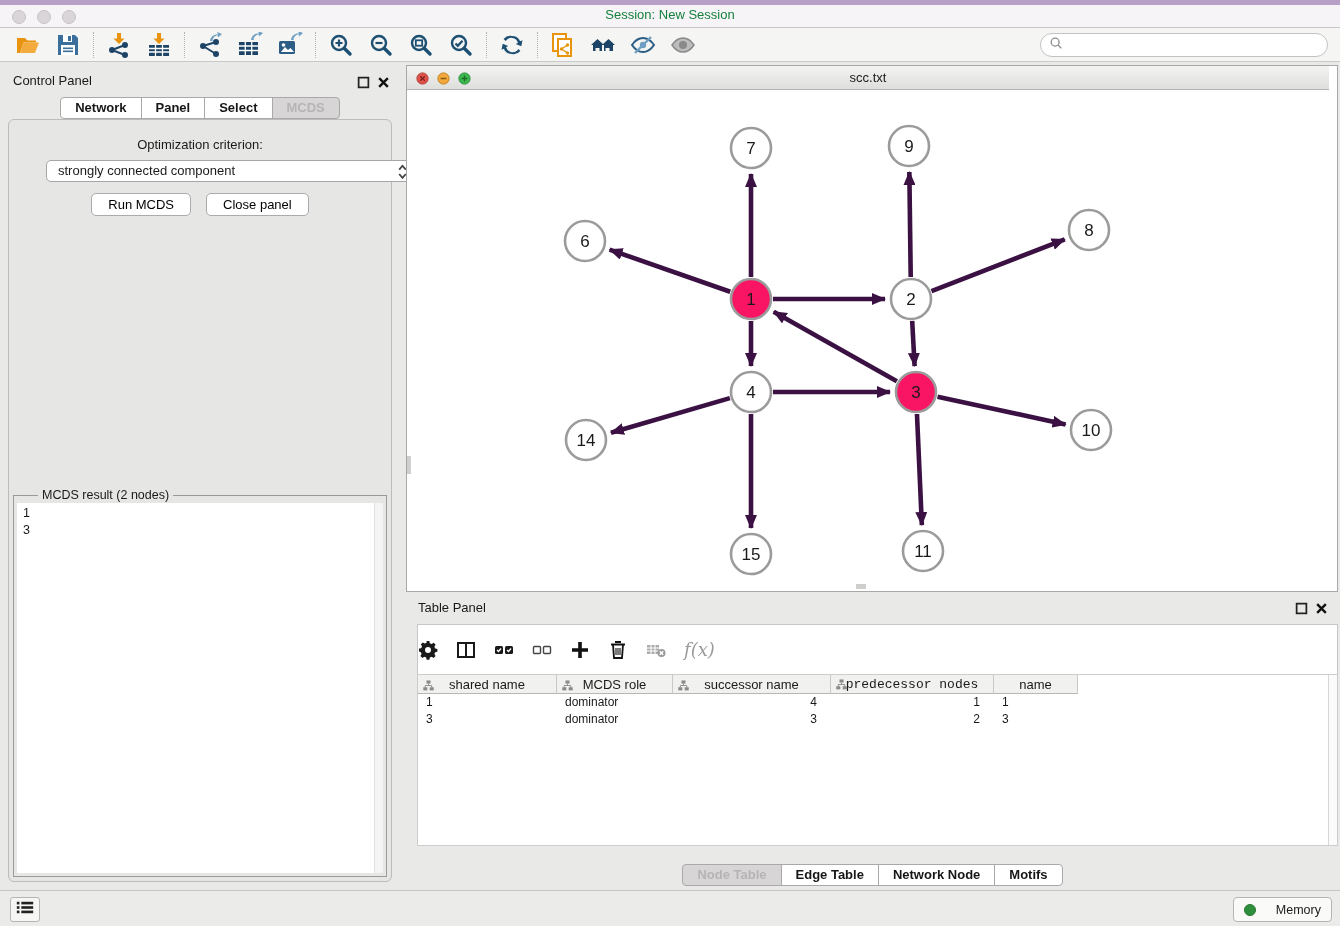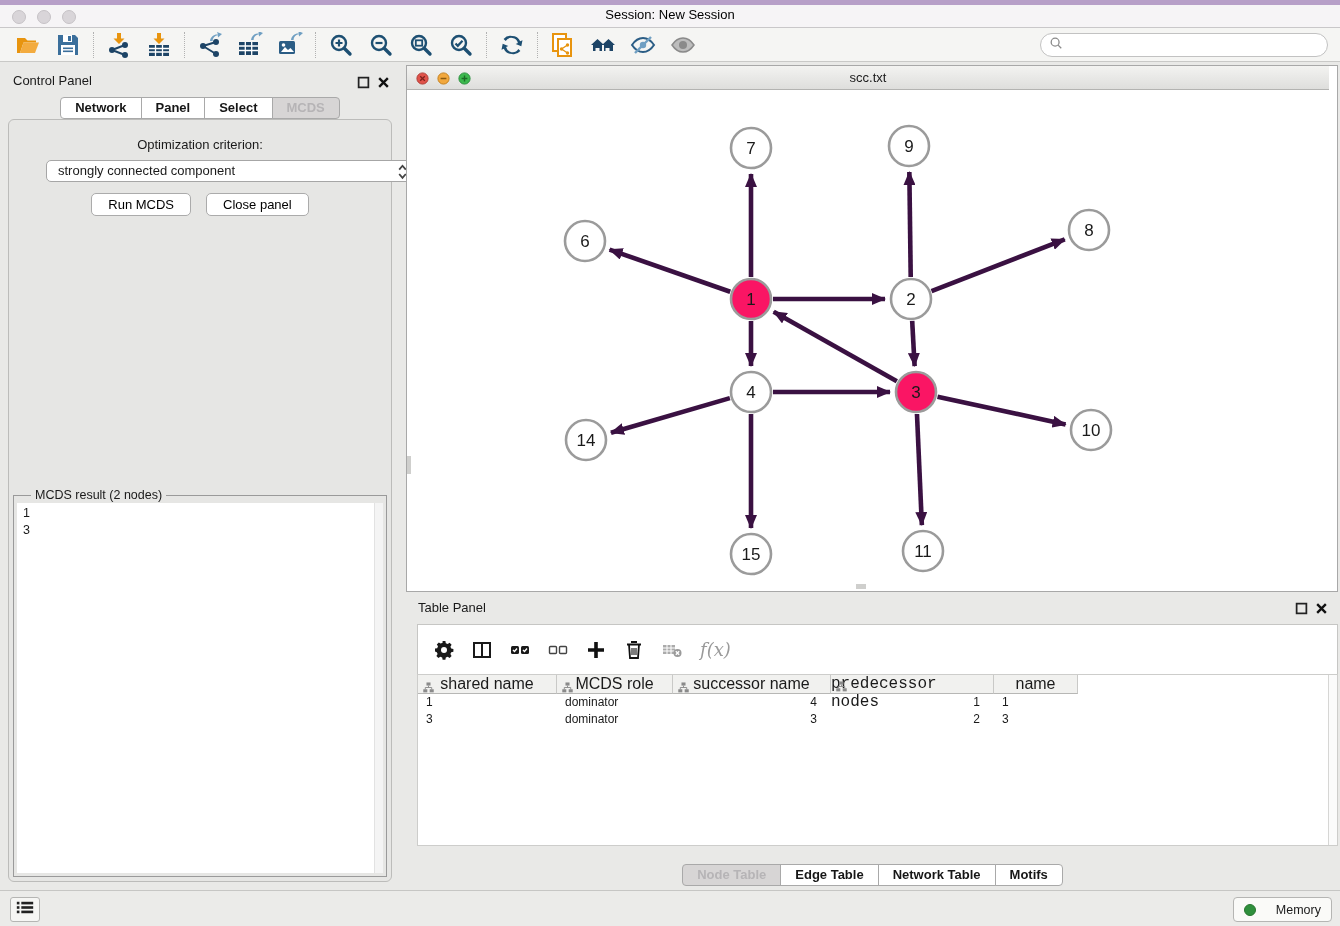--- a/index.html
+++ b/index.html
@@ -4,21 +4,21 @@
 <style>
   * { margin:0; padding:0; box-sizing:border-box; }
   html,body { width:1340px; height:926px; overflow:hidden; }
   body { font-family:"Liberation Sans", sans-serif; background:#e9e9e7; color:#1a1a1a; }
   .app { position:relative; width:1340px; height:926px; background:#e9e9e7; }
 
   
   .titlebar { position:absolute; left:0; top:0; width:1340px; height:28px; background:#f6f4f6; border-bottom:1px solid #c9c7c9; }
   .accent-strip { position:absolute; left:0; top:0; width:100%; height:5px; background:#b79fc8; }
   .tl-dot { position:absolute; top:10px; width:14px; height:14px; border-radius:50%; background:#d9d5d9; border:1px solid #c6c2c6; }
-  .main-title { position:absolute; left:0; right:0; top:7px; text-align:center; font-size:13px; color:#000000; }
+  .main-title { position:absolute; left:0; right:0; top:7px; text-align:center; font-size:13px; color:#15803d; }
 
   
   .toolbar { position:absolute; left:0; top:28px; width:1340px; height:34px; background:#f5f5f3; border-bottom:1px solid #c9c9c7; display:flex; align-items:center; padding-left:8px; }
   .tb-btn { width:40px; height:30px; display:flex; align-items:center; justify-content:center; }
   .tb-btn svg { width:26px; height:26px; }
   .tb-sep { width:0; height:26px; border-left:1px dotted #b2b2b2; margin:0 5px; }
   .search-box { margin-left:auto; margin-right:12px; width:288px; height:24px; border:1px solid #c2c2c2; border-radius:12px; background:#fff; display:flex; align-items:center; padding:0 8px; }
   .search-box svg { width:14px; height:14px; flex:0 0 auto; }
   .search-box input { border:none; outline:none; flex:1; font-size:12px; margin-left:6px; font-family:"Liberation Sans", sans-serif; background:transparent; }
 
@@ -34,42 +34,42 @@
   .tab:first-child { border-radius:4px 0 0 4px; margin-left:0; }
   .tab:last-child { border-radius:0 4px 4px 0; }
   .tab.active { background:#d7d5d5; color:#b6b4b6; }
   .cp-content { position:absolute; left:8px; right:8px; top:51px; bottom:8px; background:#e6e6e4; border:1px solid #bcbcba; border-radius:6px; }
   .opt-label { position:absolute; left:0; right:0; top:17px; text-align:center; font-size:13px; }
   .dropdown { position:absolute; left:37px; top:40px; width:366px; height:22px; background:#fff; border:1px solid #a6a6a6; border-radius:5px; font-size:13px; line-height:20px; padding-left:11px; }
   .dropdown .chev { position:absolute; right:3px; top:2px; width:11px; height:17px; }
   .btn-row { position:absolute; left:0; right:0; top:73px; display:flex; justify-content:center; gap:15px; }
   .cp-btn { height:23px; padding:0 16px; background:#fff; border:1px solid #ababab; border-radius:5px; font-size:13px; font-family:"Liberation Sans", sans-serif; }
   .groupbox { position:absolute; left:4px; right:4px; top:375px; bottom:4px; border:1px solid #9a9a9a; }
-  .groupbox-legend { position:absolute; top:-8px; left:17px; background:#e6e6e4; padding:0 4px; font-size:12.5px; }
+  .groupbox-legend { position:absolute; top:-8px; left:24px; background:#e6e6e4; padding:0 4px; font-size:12.5px; }
   .result-area { position:absolute; left:3px; right:3px; top:7px; bottom:3px; background:#fff; font-size:12.5px; line-height:17px; padding:2px 6px; white-space:pre; }
   .result-scroll { position:absolute; right:3px; top:7px; bottom:3px; width:9px; background:#f4f4f4; border-left:1px solid #e2e2e2; }
 
   
   .network-window { position:absolute; left:406px; top:65px; width:932px; height:527px; background:#fff; border:1px solid #a8a8a8; }
   .nw-titlebar { position:absolute; left:0; top:0; right:8px; height:24px; background:linear-gradient(#f3f3f1,#dededc); border-bottom:1px solid #b3b3b1; }
   .nw-title { position:absolute; left:0; right:0; top:4px; text-align:center; font-size:13px; color:#1a1a1a; }
   .nw-light { position:absolute; top:5px; width:13px; height:13px; }
   .nw-canvas { position:absolute; left:0; top:25px; right:0; bottom:0; background:#fff; }
   .nw-canvas svg.graph { position:absolute; left:0; top:0; }
   .scroll-stub-v { position:absolute; left:0; top:365px; width:4px; height:18px; background:#cfcfcd; }
   .scroll-stub-h { position:absolute; left:449px; bottom:2px; width:10px; height:5px; background:#cfcfcd; }
 
   
   .table-panel { position:absolute; left:405px; top:595px; width:935px; height:295px; }
-  .tp-toolbar { position:absolute; left:12px; right:2px; top:29px; height:51px; background:#fff; border:1px solid #c6c6c4; display:flex; align-items:center; gap:18px; padding-left:16px; }
+  .tp-toolbar { position:absolute; left:12px; right:2px; top:29px; height:51px; background:#fff; border:1px solid #c6c6c4; display:flex; align-items:center; gap:18px; padding-left:0; }
   .tp-toolbar .ticon svg { width:20px; height:20px; display:block; }
   .fx-label { font-family:"DejaVu Serif", serif; font-style:italic; font-size:18px; color:#9a9a9a; }
   .tp-table { position:absolute; left:12px; right:2px; top:79px; height:172px; background:#fff; border:1px solid #cdcdcb; }
   .thead { display:flex; height:19px; }
-  .th { position:relative; background:#f1f1ef; border-right:1px solid #c9c9c7; border-bottom:1px solid #b7b7b5; font-size:16px; display:flex; align-items:flex-start; justify-content:center; }
+  .th { position:relative; background:#f1f1ef; border-right:1px solid #c9c9c7; border-bottom:1px solid #b7b7b5; font-size:13px; display:flex; align-items:center; justify-content:center; }
   .th .sort-ic { position:absolute; left:5px; top:4px; width:11px; height:11px; }
   .th-filler { flex:1; background:#fff; }
   .trow { display:flex; height:17px; font-size:12px; }
   .td { padding:1px 8px; overflow:hidden; }
   .td.r { text-align:right; padding-right:14px; }
   .tp-scroll { position:absolute; right:0; top:0; bottom:0; width:9px; background:#fbfbfb; border-left:1px solid #d6d6d4; }
   .tp-tabs { position:absolute; left:0; right:0; bottom:4px; display:flex; justify-content:center; }
 
   
   .statusbar { position:absolute; left:0; top:890px; width:1340px; height:36px; background:#ebebe9; border-top:1px solid #c6c6c4; }
@@ -491,21 +491,21 @@
             <div class="td r" style="width: 158px;">3</div>
             <div class="td r" style="width: 163px;">2</div>
             <div class="td" style="width: 84px;">3</div>
           </div>
         </div>
       <div class="tp-scroll"></div>
     </div>
     <div class="tp-tabs" id="tp-tabs">
         <div class="tab active">Node Table</div>
         <div class="tab">Edge Table</div>
-        <div class="tab">Network Table</div>
+        <div class="tab">Network Node</div>
         <div class="tab">Motifs</div>
       </div>
   </div>
 
   <div class="statusbar">
     <div class="list-btn">
       <span><svg viewBox="0 0 22 18">
             <g fill="#222">
               <rect x="1" y="2" width="3.2" height="3.2"></rect>
               <rect x="6.5" y="2" width="14.5" height="3.2"></rect>

